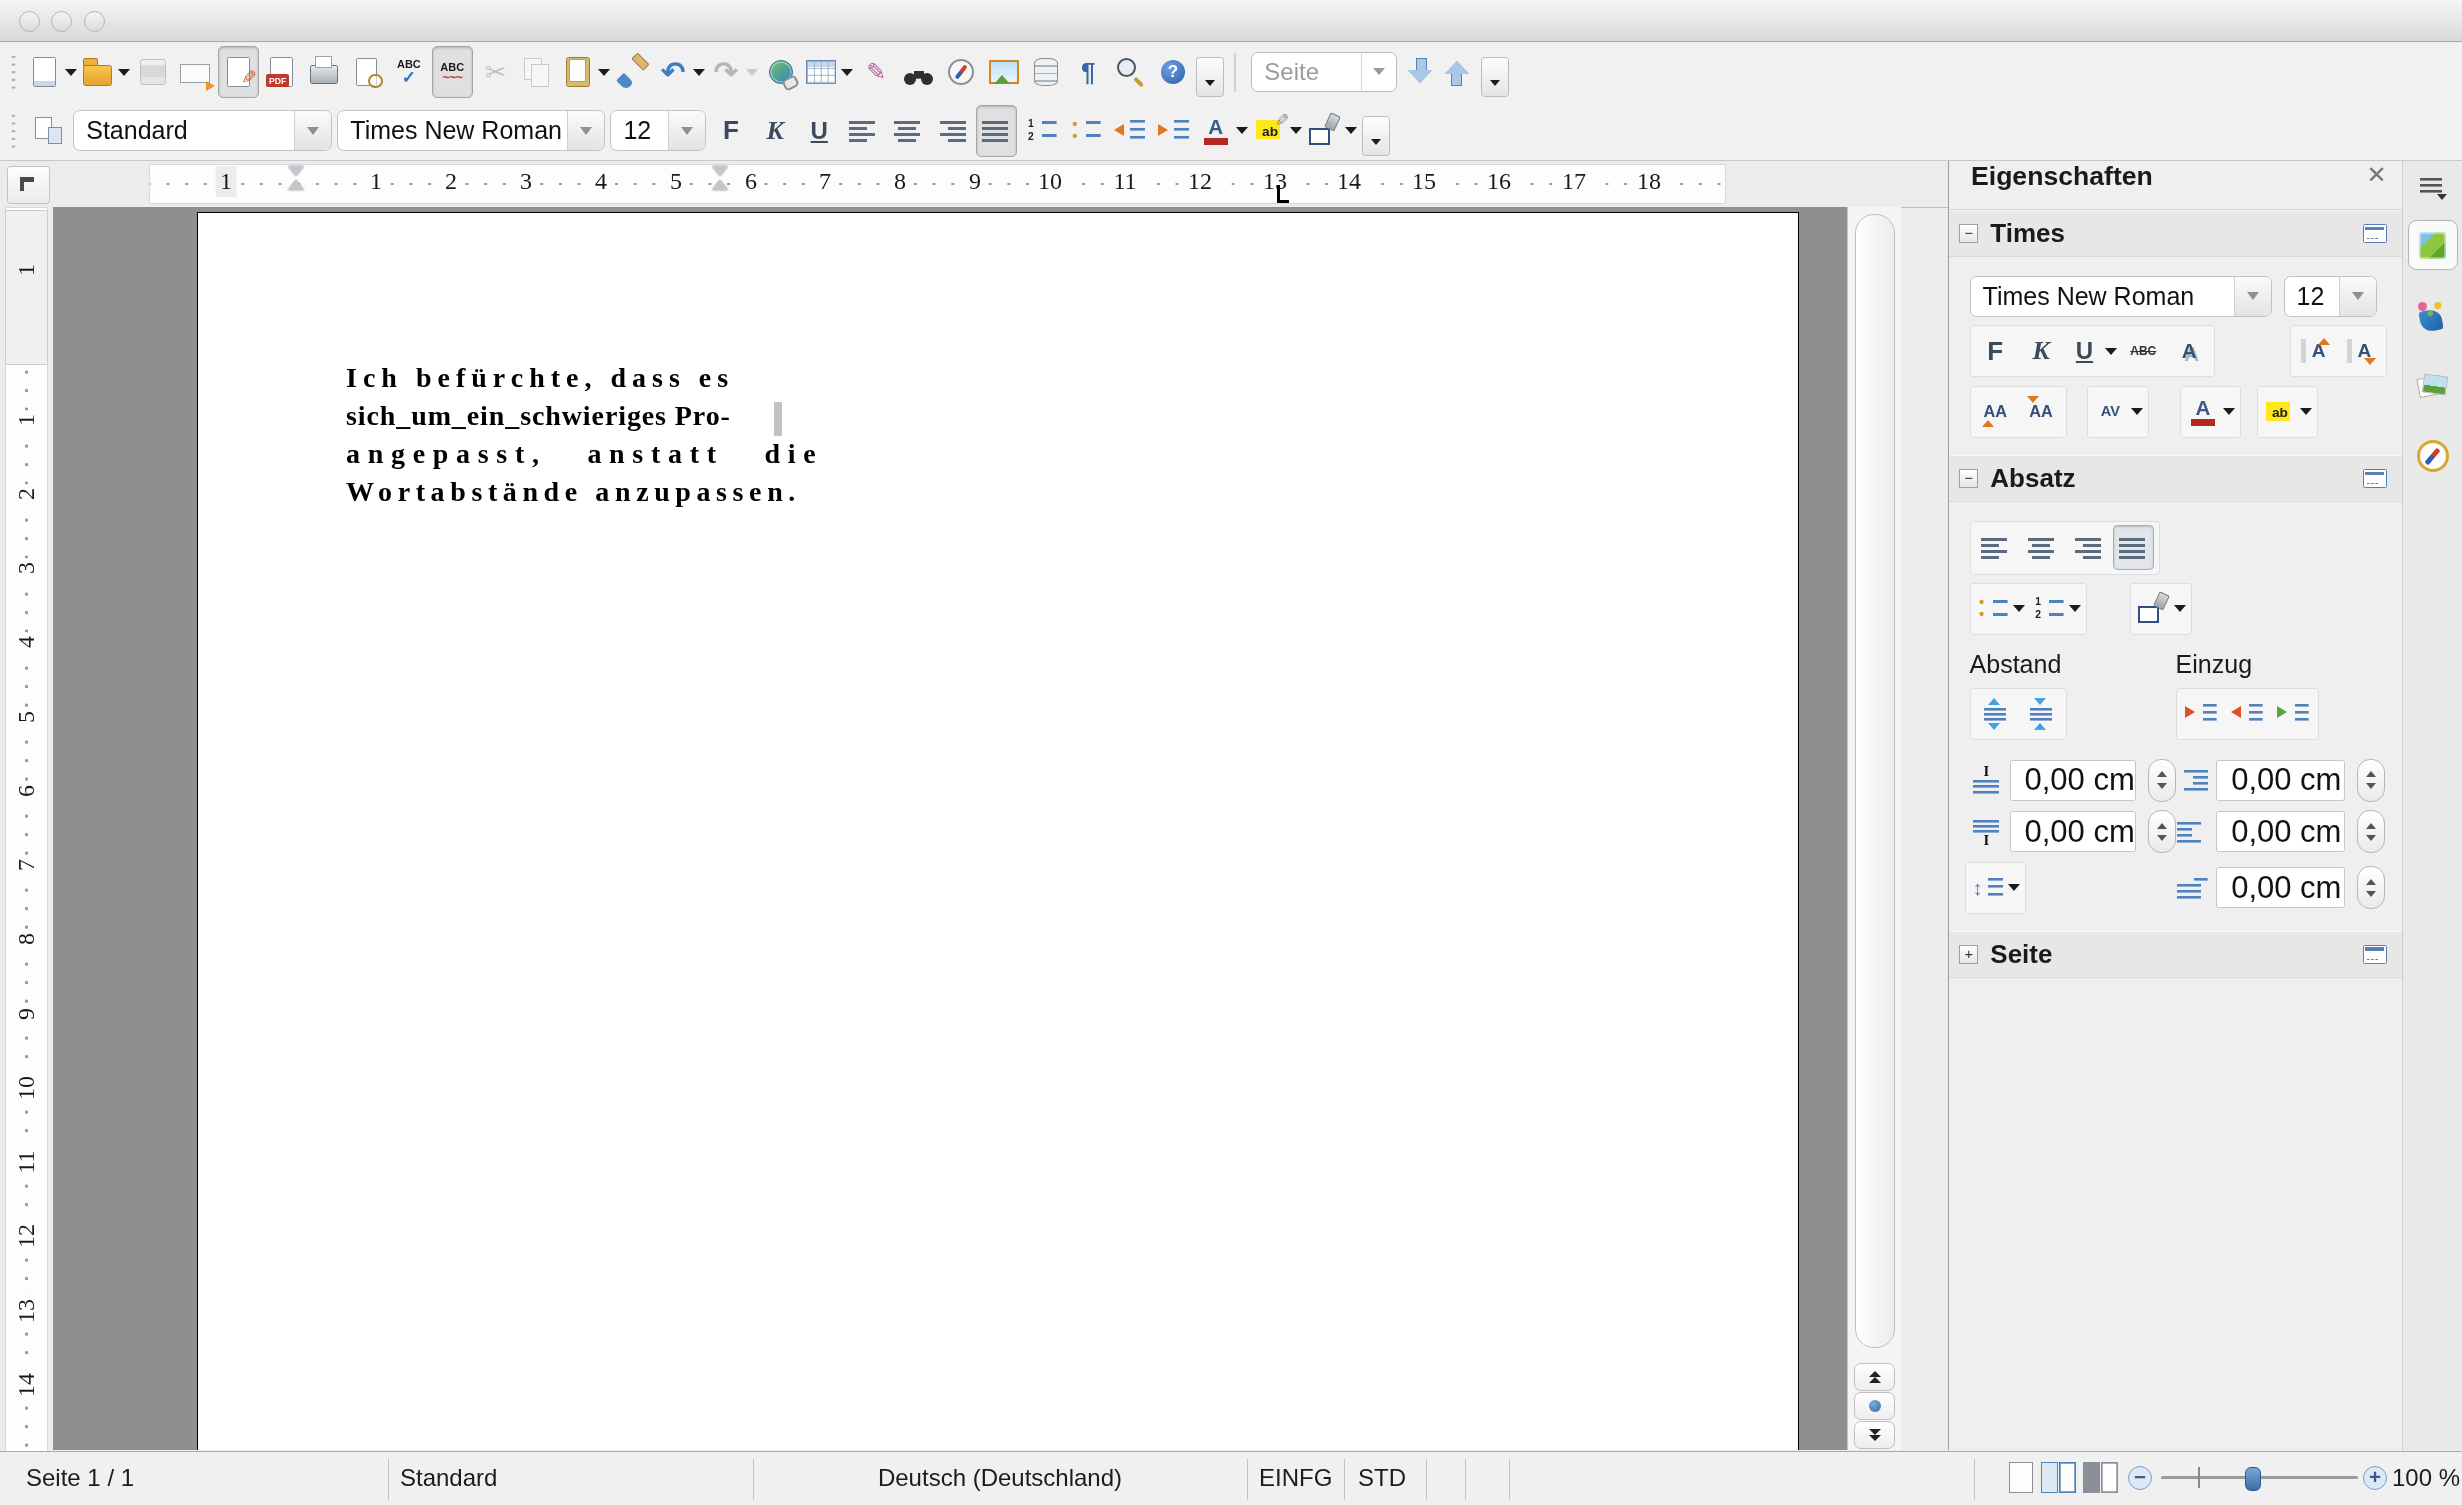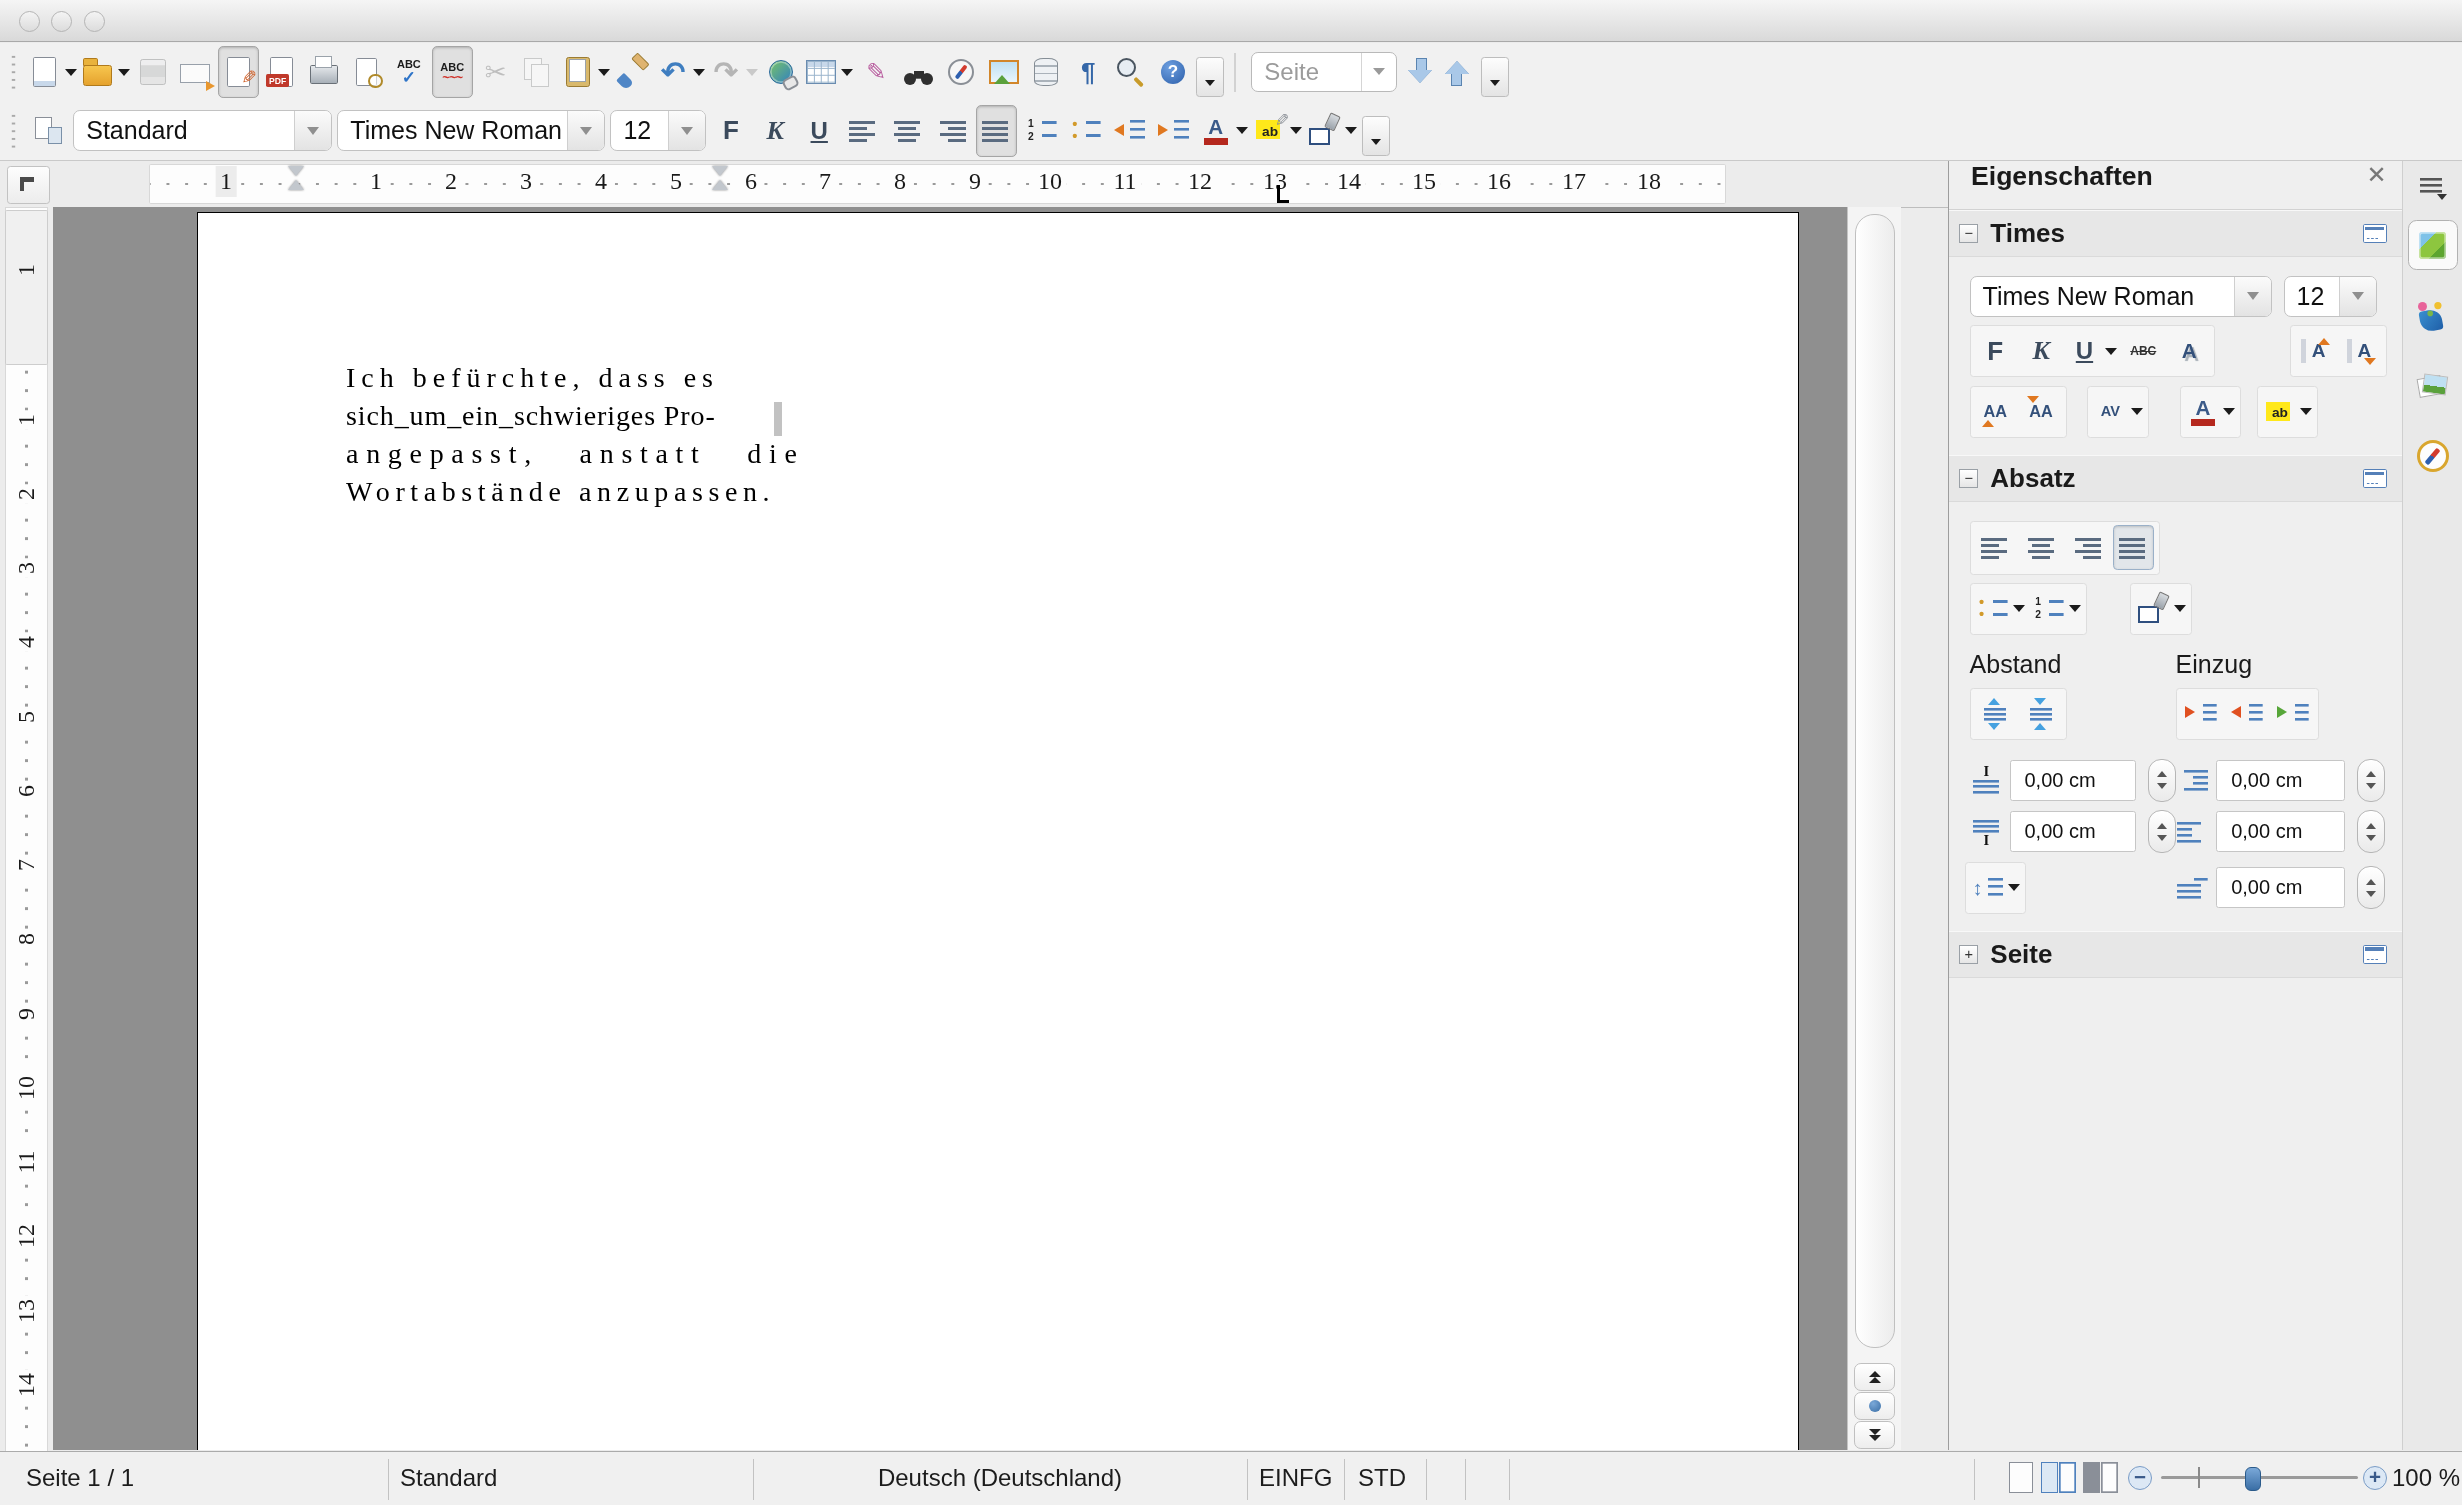--- a/index.html
+++ b/index.html
@@ -194,21 +194,21 @@
   #vruler-band{position:absolute;left:5.1px;top:0;width:41px;height:1243px;background:#fdfdfd;border:0.9px solid #d8d8d8;
     background-image:radial-gradient(circle,#9a9a9a 1.4px,transparent 1.5px);
     background-size:41px 18.5px;background-position:50% 6.9px;}
   #vruler-margin{position:absolute;left:5.1px;top:3.4px;width:41px;height:153px;background:#f0f0f0;
     border:0.9px solid #cdcdcd;border-radius:1.7px;}
   .vnum{position:absolute;left:26px;transform:translate(-50%,-50%) rotate(-90deg);
     font-family:"Liberation Serif",serif;font-size:24px;color:#1a1a1a;background:#fdfdfd;padding:0 3.4px;}
   .vnum.marginnum{background:#f0f0f0;}
   #docview{position:absolute;left:53px;top:0;width:1847px;height:1243px;background:#8f8f8f;overflow:hidden;}
   #page{position:absolute;left:144px;top:5.1px;width:1600px;height:1252px;background:#fff;
-    border:1.7px solid #000;border-bottom:none;}
+    border:1.7px solid #000;border-bottom:none;font-weight:bold;}
   #textblock{position:absolute;left:148px;top:146px;width:432px;font-family:"Liberation Serif","DejaVu Serif",serif;
     font-size:28px;line-height:38px;color:#000;}
   .docline{white-space:nowrap;overflow:visible;}
   .docline:nth-child(1){letter-spacing:6px;}
   .docline:nth-child(2){letter-spacing:0.9px;}
   .docline:nth-child(3){letter-spacing:7.7px;word-spacing:26px;}
   .docline:nth-child(4){letter-spacing:5.6px;}
   .docline:nth-child(5){letter-spacing:5.1px;word-spacing:8.6px;}
   .docline:nth-child(6){letter-spacing:0;}
   #text-cursor{position:absolute;left:428px;top:43px;width:7.7px;height:34px;background:#c2c2c2;}
@@ -241,21 +241,21 @@
   .sgroup{background:#f6f6f6;border:0.9px solid #ddd;border-radius:3.4px;padding:3.4px 5.1px;display:inline-flex;
     align-items:center;gap:6.9px;}
   .sbtn{display:inline-flex;align-items:center;justify-content:center;min-width:39px;height:43px;border-radius:4.3px;position:relative;}
   .sbtn.sel{background:#e2e6ea;border:1.7px solid #9ab0c8;box-shadow:inset 0 0.9px 2.6px rgba(0,0,0,.18);}
   .srow{display:flex;align-items:center;margin:8.6px 0;}
   .scol1{width:206px;display:flex;align-items:center;gap:6.9px;}
   .scol2{flex:1;display:flex;align-items:center;gap:6.9px;}
   .sb-label{font-size:25px;color:#1a1a1a;}
   .spinfield{width:127px;height:39px;background:#fff;border:1.7px solid #c6c6c6;border-radius:2.6px;
     display:flex;align-items:center;}
-  .spinfield span{padding-left:13.7px;font-size:20px;color:#111;}
+  .spinfield span{padding-left:13.7px;font-size:31px;color:#111;}
   .stepper{width:26px;height:41px;border:1.7px solid #b6b6b6;border-radius:13px;background:linear-gradient(#fff,#eaeaea);
     display:flex;flex-direction:column;align-items:center;justify-content:center;gap:6px;margin-left:5.1px;}
   .stepper i{width:0;height:0;border-left:5.1px solid transparent;border-right:5.1px solid transparent;}
   .stepper .su{border-bottom:6px solid #555;}
   .stepper .sd{border-top:6px solid #555;}
   
   .i-strike[data-g]::before{font-size:12px;font-weight:bold;color:#333;text-decoration:line-through;}
   .i-shadowA[data-g]::before{font-size:20.6px;font-weight:bold;color:#33507a;text-shadow:2.6px 2.6px 0.9px #a8b0b8;}
   .i-incfont,.i-decfont{background:linear-gradient(#d0d4dc,#d0d4dc) 2.6px 50%/5.1px 24px no-repeat;}
   .i-incfont[data-g]::before,.i-decfont[data-g]::before{font-size:19px;font-weight:bold;color:#33507a;margin-left:6.9px;}

